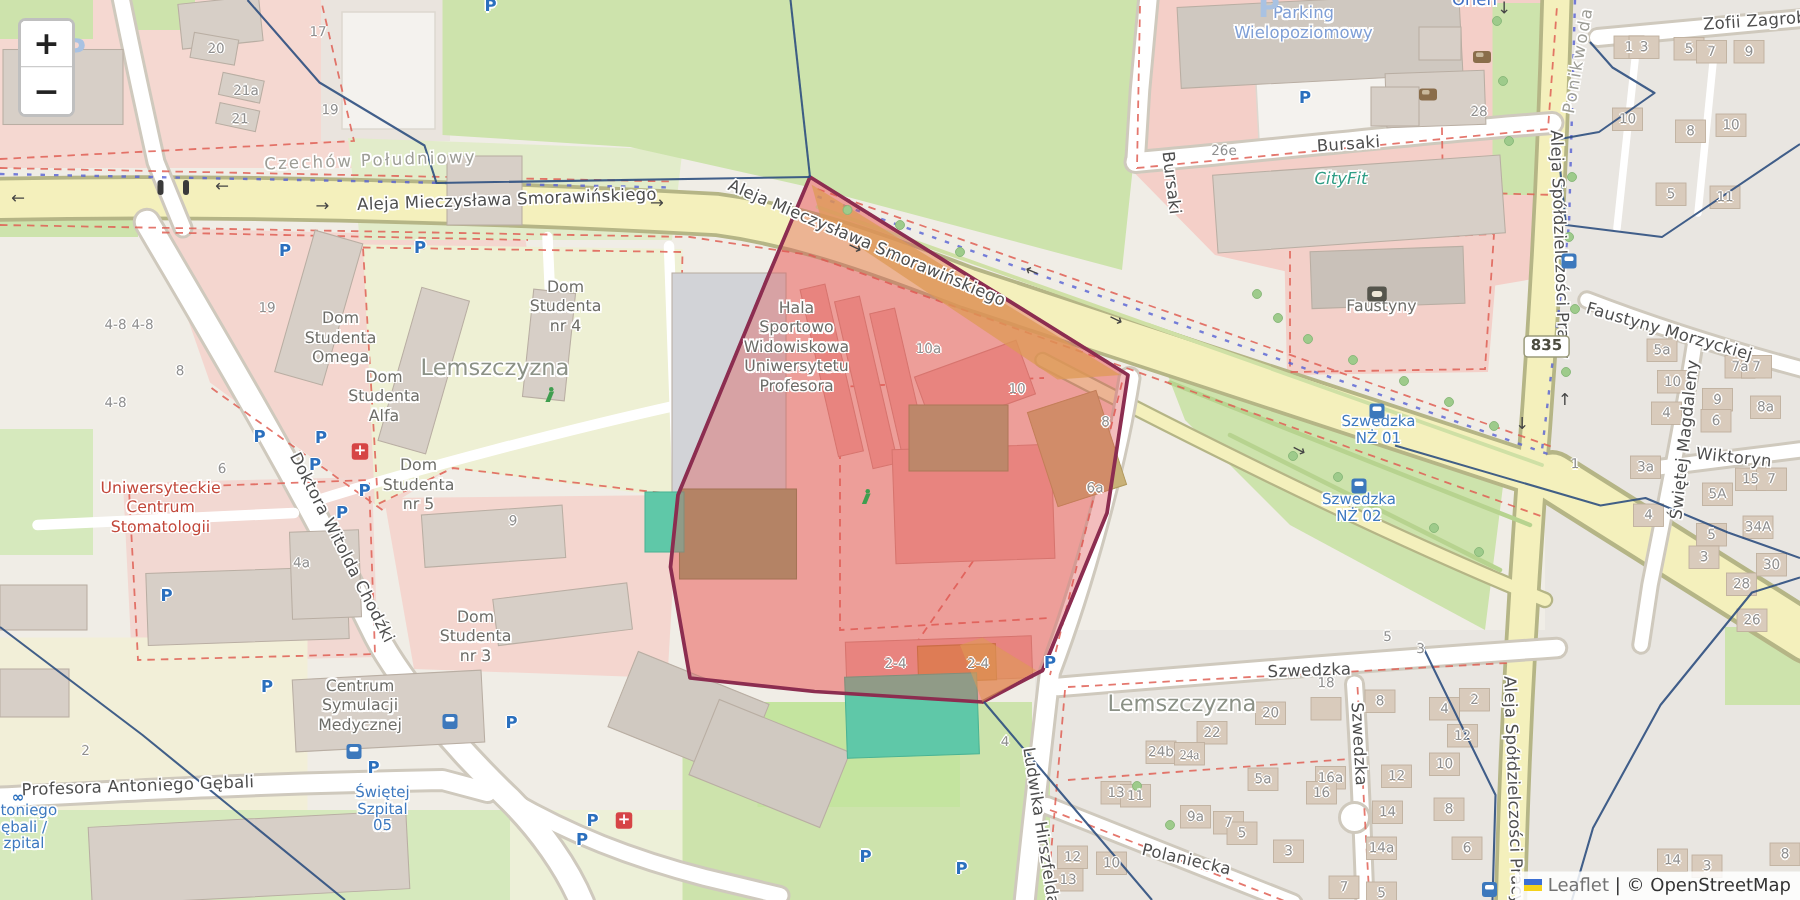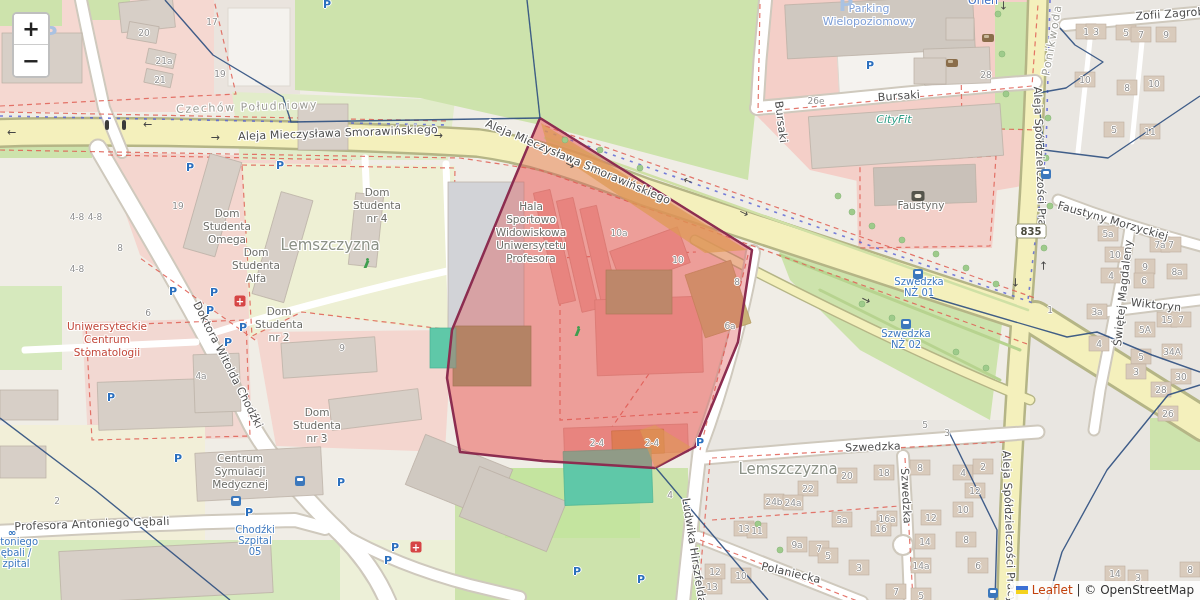--- a/index.html
+++ b/index.html
@@ -42,21 +42,21 @@
   .icon-arrow{color:#454545;font-size:11px;line-height:11px;}
   #shield{position:absolute;background:#fff;border:1.5px solid #9a9a7a;border-radius:3px;
        font-size:10px;font-weight:bold;color:#4c4c3f;padding:0 4px;line-height:13px;transform:translate(-50%,-50%);}
   #zoomctl{position:absolute;left:12px;top:12px;width:34px;border:2px solid rgba(0,0,0,.25);
        border-radius:5px;background:#fff;overflow:hidden;z-index:30;}
   #zoomctl button{display:block;width:34px;height:31px;border:0;background:#fff;font-size:21px;
        font-weight:bold;color:#222;cursor:pointer;padding:0;font-family:"DejaVu Sans",sans-serif;}
   #zoomctl button:first-child{border-bottom:1px solid #ccc;}
   #attrib{position:absolute;right:0;bottom:0;background:rgba(255,255,255,.85);padding:2px 6px 3px 6px;
        font-size:12px;color:#333;z-index:30;}
-  #attrib a{color:#c2410c;text-decoration:none;}
+  #attrib a{color:#737373;text-decoration:none;}
   .flag{display:inline-block;width:12px;height:8px;margin-right:4px;
        background:linear-gradient(#3b6fd4 50%,#f4d21c 50%);}
 </style>
 </head>
 <body>
 
 <div id="map">
 <svg width="1200" height="600" viewBox="0 0 1200 600">
 
   <rect x="0" y="0" width="1200" height="600" fill="#f0ede6"></rect>
@@ -356,21 +356,21 @@
         <span>Alfa</span>
       </div>
       <div class="lbl blk poi" style="left: 377px; top: 205px; transform: translate(-50%, -50%);">
         <span>Dom</span>
         <span>Studenta</span>
         <span>nr 4</span>
       </div>
       <div class="lbl blk poi" style="left: 279px; top: 324px; transform: translate(-50%, -50%);">
         <span>Dom</span>
         <span>Studenta</span>
-        <span>nr 2</span>
+        <span>nr 5</span>
       </div>
       <div class="lbl blk poi" style="left: 317px; top: 425px; transform: translate(-50%, -50%);">
         <span>Dom</span>
         <span>Studenta</span>
         <span>nr 3</span>
       </div>
       <div class="lbl blk area" style="left: 330px; top: 245px; transform: translate(-50%, -50%);">
         <span>Lemszczyzna</span>
       </div>
       <div class="lbl blk area" style="left: 788px; top: 469px; transform: translate(-50%, -50%);">
@@ -401,21 +401,21 @@
       </div>
       <div class="lbl blk bus" style="left: 919px; top: 286.5px; transform: translate(-50%, -50%);">
         <span>Szwedzka</span>
         <span>NŻ 01</span>
       </div>
       <div class="lbl blk bus" style="left: 906px; top: 338.5px; transform: translate(-50%, -50%);">
         <span>Szwedzka</span>
         <span>NŻ 02</span>
       </div>
       <div class="lbl blk bus" style="left: 255px; top: 540px; transform: translate(-50%, -50%);">
-        <span>Chodźki</span>
+        <span>Świętej</span>
         <span>Szpital</span>
         <span>05</span>
       </div>
       <div class="lbl blk bus" style="left: 16px; top: 552px; transform: translate(-50%, -50%);">
         <span>ntoniego</span>
         <span>ębali /</span>
         <span>zpital</span>
       </div>
       <span class="lbl hnum" style="left: 212px; top: 22px; transform: translate(-50%, -50%);">17</span>
       <span class="lbl hnum" style="left: 144px; top: 33px; transform: translate(-50%, -50%);">20</span>
@@ -434,24 +434,24 @@
       <span class="lbl hnum" style="left: 619px; top: 233px; transform: translate(-50%, -50%);">10a</span>
       <span class="lbl hnum" style="left: 678px; top: 260px; transform: translate(-50%, -50%);">10</span>
       <span class="lbl hnum" style="left: 737px; top: 282px; transform: translate(-50%, -50%);">8</span>
       <span class="lbl hnum" style="left: 730px; top: 326px; transform: translate(-50%, -50%);">6a</span>
       <span class="lbl hnum" style="left: 597px; top: 443px; transform: translate(-50%, -50%);">2-4</span>
       <span class="lbl hnum" style="left: 652px; top: 443px; transform: translate(-50%, -50%);">2-4</span>
       <span class="lbl hnum" style="left: 670px; top: 495px; transform: translate(-50%, -50%);">4</span>
       <span class="lbl hnum" style="left: 816px; top: 101px; transform: translate(-50%, -50%);">26e</span>
       <span class="lbl hnum" style="left: 986px; top: 75px; transform: translate(-50%, -50%);">28</span>
       <span class="lbl hnum" style="left: 847px; top: 476px; transform: translate(-50%, -50%);">20</span>
-      <span class="lbl hnum" style="left: 884px; top: 473px; transform: translate(-50%, -50%);">18</span>
+      <span class="lbl hnum" style="left: 884px; top: 456px; transform: translate(-50%, -50%);">18</span>
       <span class="lbl hnum" style="left: 808px; top: 489px; transform: translate(-50%, -50%);">22</span>
       <span class="lbl hnum" style="left: 774px; top: 502px; transform: translate(-50%, -50%);">24b</span>
-      <span class="lbl hnum" style="left: 793px; top: 503px; transform: translate(-50%, -50%);">24a</span>
+      <span class="lbl hnum" style="left: 793px; top: 503px; transform: translate(-50%, -50%); font-family: Liberation Serif, serif;">24a</span>
       <span class="lbl hnum" style="left: 842px; top: 520px; transform: translate(-50%, -50%);">5a</span>
       <span class="lbl hnum" style="left: 887px; top: 519px; transform: translate(-50%, -50%);">16a</span>
       <span class="lbl hnum" style="left: 881px; top: 529px; transform: translate(-50%, -50%);">16</span>
       <span class="lbl hnum" style="left: 744px; top: 529px; transform: translate(-50%, -50%);">13</span>
       <span class="lbl hnum" style="left: 757px; top: 531px; transform: translate(-50%, -50%);">11</span>
       <span class="lbl hnum" style="left: 797px; top: 545px; transform: translate(-50%, -50%);">9a</span>
       <span class="lbl hnum" style="left: 819px; top: 549px; transform: translate(-50%, -50%);">7</span>
       <span class="lbl hnum" style="left: 828px; top: 556px; transform: translate(-50%, -50%);">5</span>
       <span class="lbl hnum" style="left: 859px; top: 568px; transform: translate(-50%, -50%);">3</span>
       <span class="lbl hnum" style="left: 715px; top: 572px; transform: translate(-50%, -50%);">12</span>

